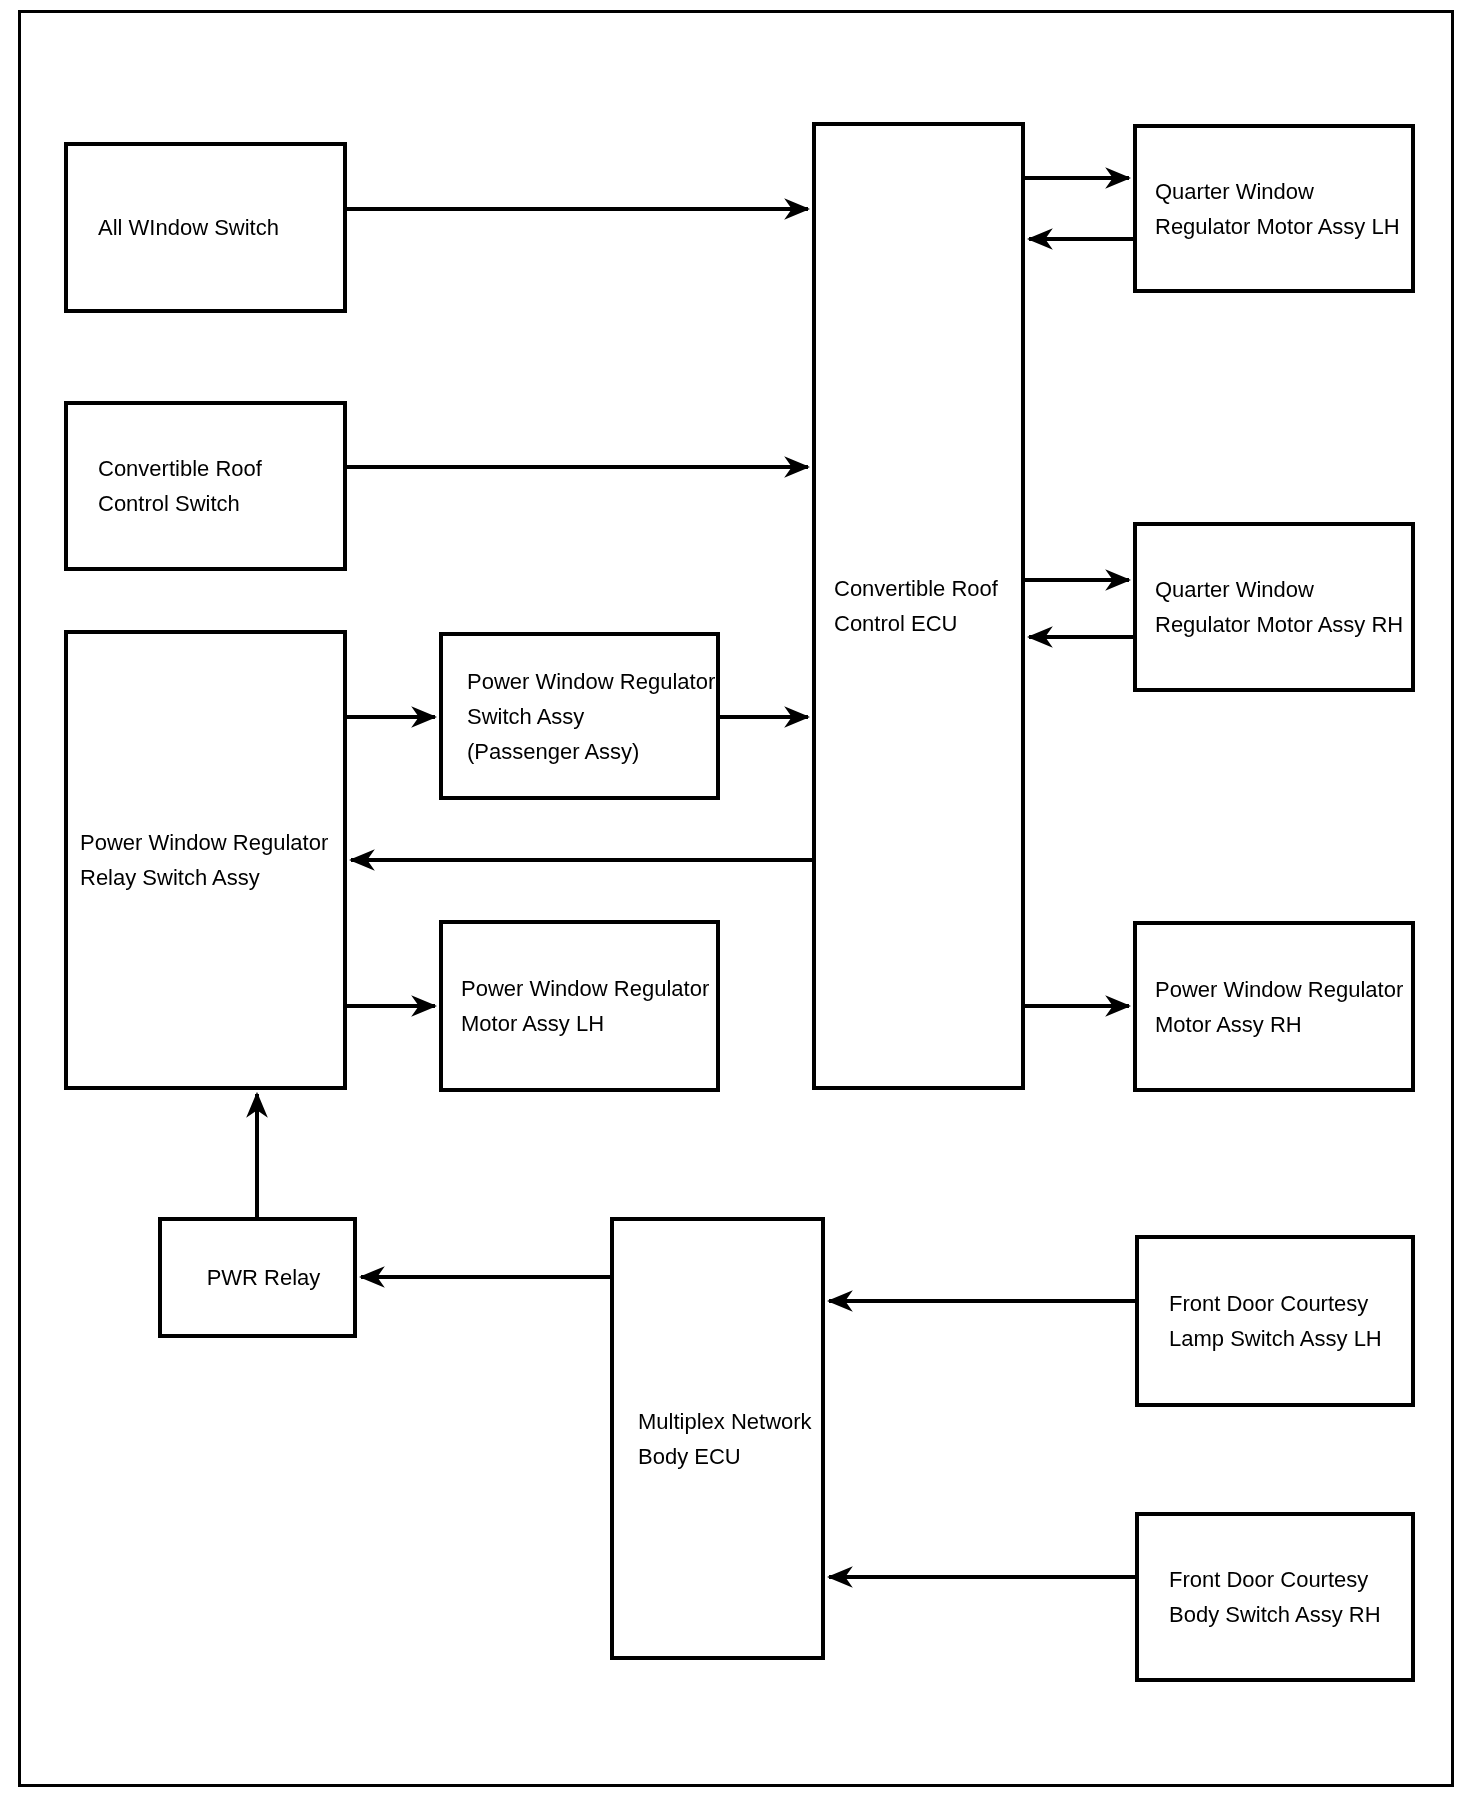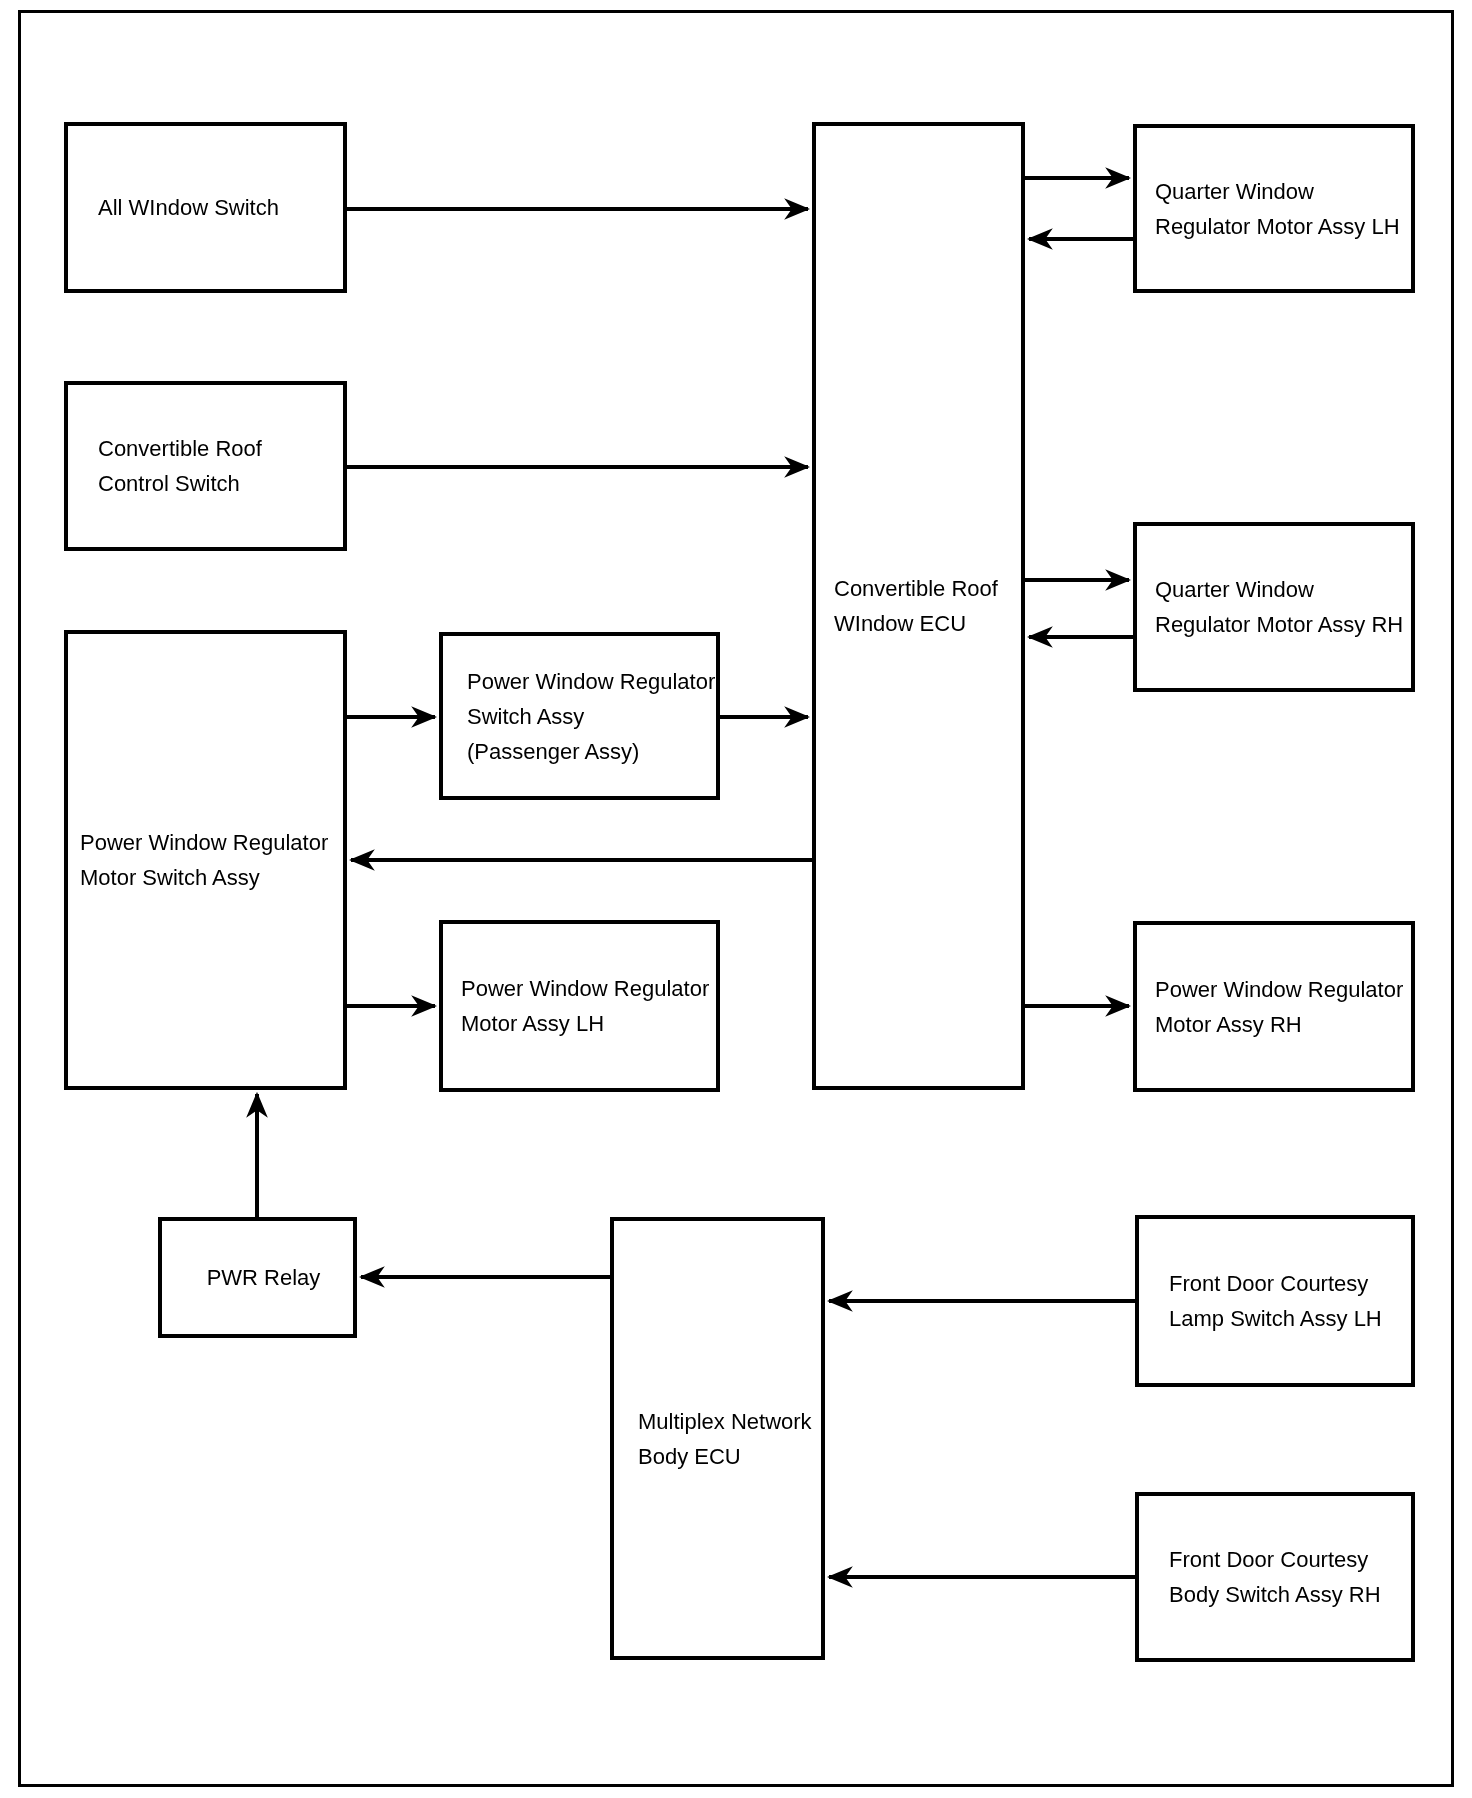--- a/index.html
+++ b/index.html
@@ -30,21 +30,21 @@
     box-sizing: border-box;
     background: #ffffff;
     display: flex;
     flex-direction: column;
     justify-content: center;
     padding-left: 24px;
     font-size: 22px;
     line-height: 35px;
     z-index: 2;
   }
-  .node.pad-lg { padding-left: 30px; }
+  .node.pad-lg { padding-left: 30px; margin-top: 20px; }
   .node.center-x {
     padding-left: 12px;
     align-items: center;
     text-align: center;
   }
   .label-line { white-space: nowrap; }
   #edge-layer {
     position: absolute;
     left: 0;
     top: 0;
@@ -87,41 +87,41 @@
     <div class="label-line">All WIndow Switch</div>
   </div>
 
   <div class="node pad-lg" style="left:64px; top:381px; width:283px; height:170px;">
     <div class="label-line">Convertible Roof</div>
     <div class="label-line">Control Switch</div>
   </div>
 
   <div class="node" style="left:64px; top:630px; width:283px; height:460px; padding-left:12px;">
     <div class="label-line">Power Window Regulator</div>
-    <div class="label-line">Motor Switch Assy</div>
+    <div class="label-line">Relay Switch Assy</div>
   </div>
 
   <div class="node" style="left:439px; top:632px; width:281px; height:168px;">
     <div class="label-line">Power Window Regulator</div>
     <div class="label-line">Switch Assy</div>
     <div class="label-line">(Passenger Assy)</div>
   </div>
 
   <div class="node" style="left:439px; top:920px; width:281px; height:172px; padding-left:18px;">
     <div class="label-line">Power Window Regulator</div>
     <div class="label-line">Motor Assy LH</div>
   </div>
 
   <div class="node center-x" style="left:158px; top:1217px; width:199px; height:121px;">
     <div class="label-line">PWR Relay</div>
   </div>
 
   <div class="node" style="left:812px; top:122px; width:213px; height:968px; padding-left:18px;">
     <div class="label-line">Convertible Roof</div>
-    <div class="label-line">WIndow ECU</div>
+    <div class="label-line">Control ECU</div>
   </div>
 
   <div class="node" style="left:1133px; top:124px; width:282px; height:169px; padding-left:18px;">
     <div class="label-line">Quarter Window</div>
     <div class="label-line">Regulator Motor Assy LH</div>
   </div>
 
   <div class="node" style="left:1133px; top:522px; width:282px; height:170px; padding-left:18px;">
     <div class="label-line">Quarter Window</div>
     <div class="label-line">Regulator Motor Assy RH</div>

